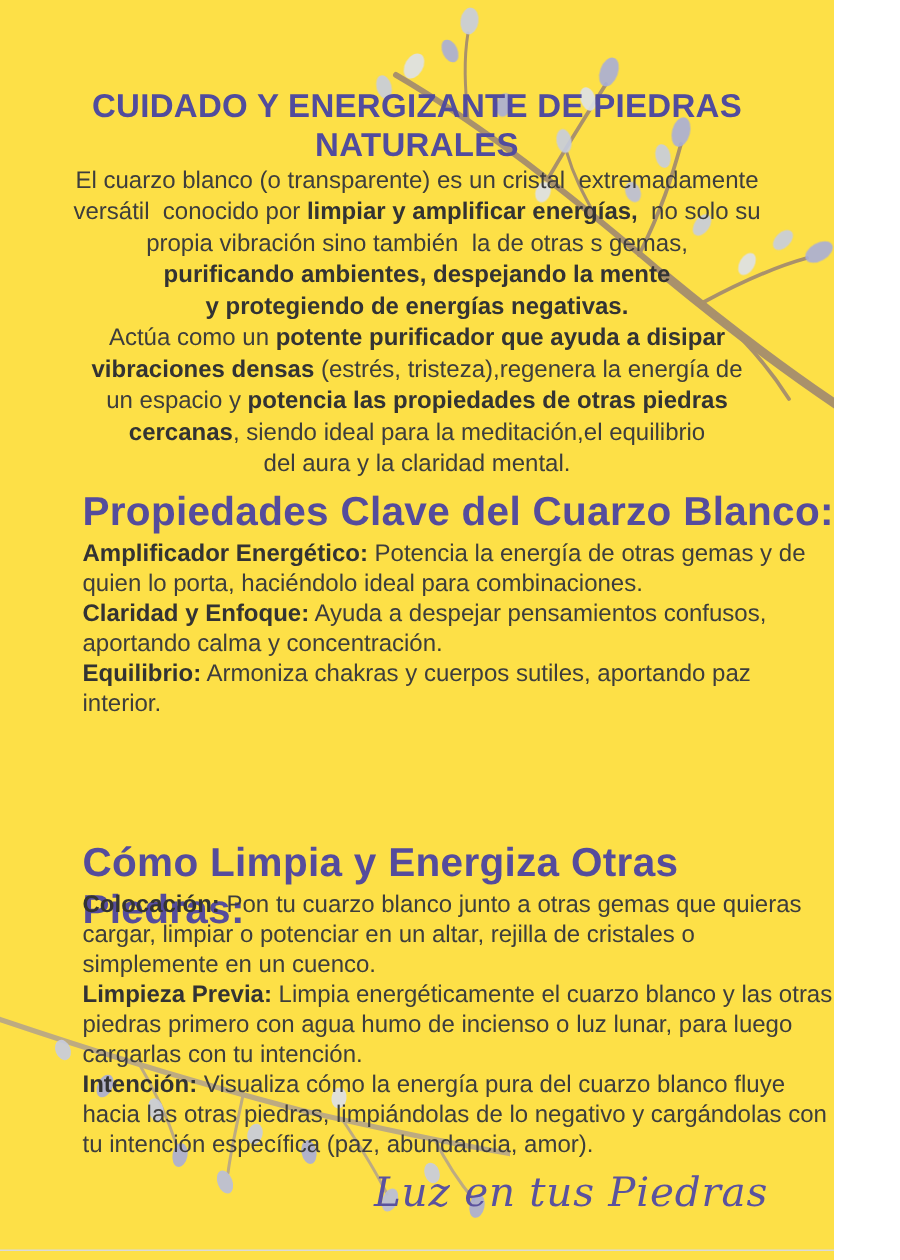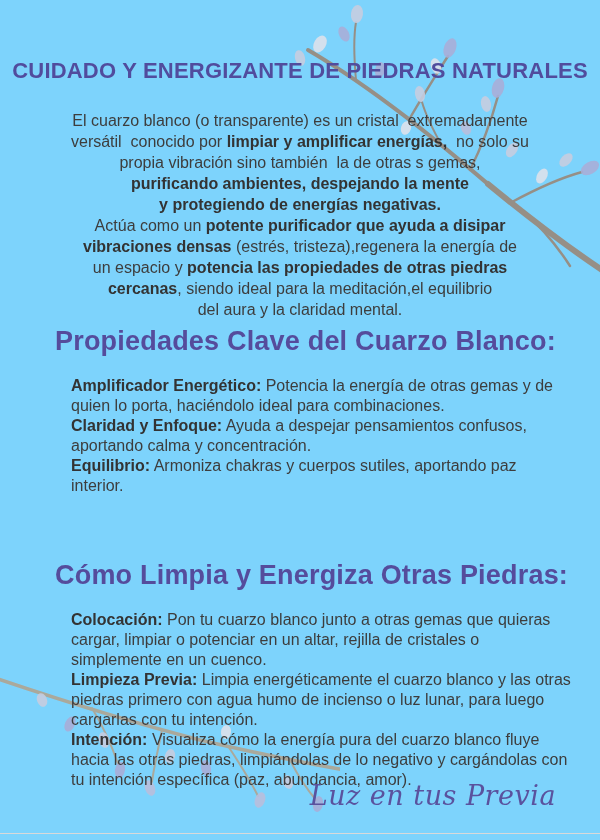--- a/index.html
+++ b/index.html
@@ -1,18 +1,18 @@
 <!DOCTYPE html>
 <html><head>
 <meta charset="utf-8">
 <style>
   html,body { margin:0; padding:0; background:#ffffff; }
   .page {
-    position:relative; width:600px; height:840px; overflow:hidden;
-    background:#7dd3fc; font-family:"Liberation Sans", sans-serif;
+    position:relative; width:556px; height:840px; overflow:hidden;
+    background:#fde047; font-family:"Liberation Sans", sans-serif;
   }
   .branch { position:absolute; z-index:0; pointer-events:none; }
   .branch.top-right { top:0; right:0; }
   .branch.bottom-left { left:0; top:648px; }
   .content { position:absolute; inset:0; z-index:1; }
 
   .title {
     position:absolute; top:58px; left:0; right:0; margin:0;
     text-align:center; font-size:22px; font-weight:700;
     letter-spacing:0.2px; color:#514c9d;
@@ -25,21 +25,21 @@
   .intro b { color:#333333; }
 
   .section-heading {
     position:absolute; left:55px; margin:0;
     font-size:27px; font-weight:700; letter-spacing:0.2px; color:#554c9c;
   }
   .heading-1 { top:326px; }
   .heading-2 { top:560px; }
 
   .item-list {
-    position:absolute; left:55px; width:502px; margin:16px;
+    position:absolute; left:55px; width:502px; margin:0;
     font-size:16px; line-height:20px; color:#3d3d3d;
   }
   .list-1 { top:360px; }
   .list-2 { top:594px; }
   .item { margin:0; }
   .item b { color:#333333; }
 
   .signature {
     position:absolute; top:780px; right:44px; margin:0;
     font-family:"DejaVu Serif", cursive, serif; font-style:italic;
@@ -133,17 +133,17 @@
     </div>
 
     <h2 class="section-heading heading-2">Cómo Limpia y Energiza Otras Piedras:</h2>
 
     <div class="item-list list-2">
       <p class="item"><b>Colocación:</b><span> Pon tu cuarzo blanco junto a otras gemas que quieras cargar, limpiar o potenciar en un altar, rejilla de cristales o simplemente en un cuenco.</span></p>
       <p class="item"><b>Limpieza Previa:</b><span> Limpia energéticamente el cuarzo blanco y las otras piedras primero con agua  humo de incienso  o luz lunar, para luego cargarlas con tu intención.</span></p>
       <p class="item"><b>Intención:</b><span> Visualiza cómo la energía pura del cuarzo blanco fluye hacia las otras piedras, limpiándolas de lo negativo y cargándolas con tu intención específica (paz, abundancia, amor).</span></p>
     </div>
 
-    <p class="signature">Luz en tus Previa</p>
+    <p class="signature">Luz en tus Piedras</p>
 
     <div class="page-edge-line"></div>
   </div>
 </div>
 
 </body></html>

